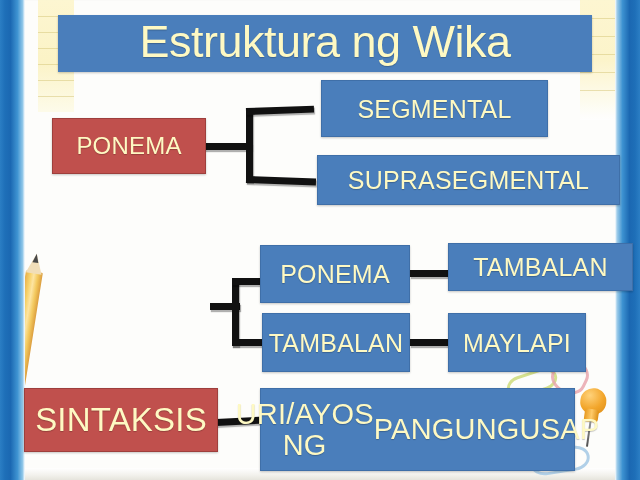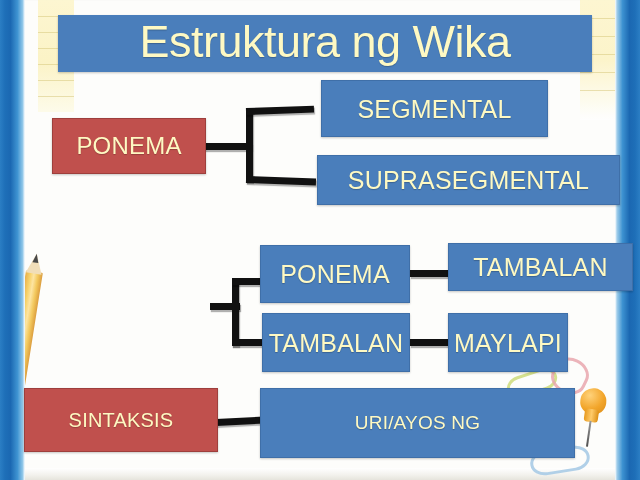--- a/index.html
+++ b/index.html
@@ -282,23 +282,24 @@
   <div class="box blue" style="left:260px; top:245px; width:150px; height:58px; font-size:25px;">PONEMA</div>
 
   <div class="conn shadowline" style="left:410px; top:270px; width:40px; height:7px;"></div>
 
   <div class="box blue" style="left:448px; top:243px; width:185px; height:48px; font-size:25px;">TAMBALAN</div>
 
   <div class="box blue" style="left:262px; top:313px; width:148px; height:59px; font-size:25px;">TAMBALAN</div>
 
   <div class="conn shadowline" style="left:410px; top:339px; width:40px; height:7px;"></div>
 
-  <div class="box blue" style="left:448px; top:313px; width:120px; height:59px; font-size:25px;text-align:right;">MAYLAPI</div>
+  <div class="box blue" style="left:448px; top:313px; width:138px; height:59px; font-size:25px;text-align:right;">MAYLAPI</div>
 
   <div class="conn shadowline" style="left:216px; top:419px; width:48px; height:7px; transform:rotate(-3deg); transform-origin:0 50%;"></div>
 
-  <div class="box red" style="left:24px; top:388px; width:194px; height:64px; font-size:20px;">SINTAKSIS</div>
-
-  <div class="box blue" style="left:260px; top:388px; width:315px; height:70px; font-size:19px; flex-direction:row;">
+  <div class="box red" style="left:24px; top:388px; width:194px; height:64px; font-size:33px;">SINTAKSIS</div>
+
+  <div class="box blue" style="left:260px; top:388px; width:315px; height:83px; font-size:29px; flex-direction:row;">
     <span>URI/AYOS NG</span>
+    <span>PANGUNGUSAP</span>
   </div>
 
 </div>
 
 </body></html>

